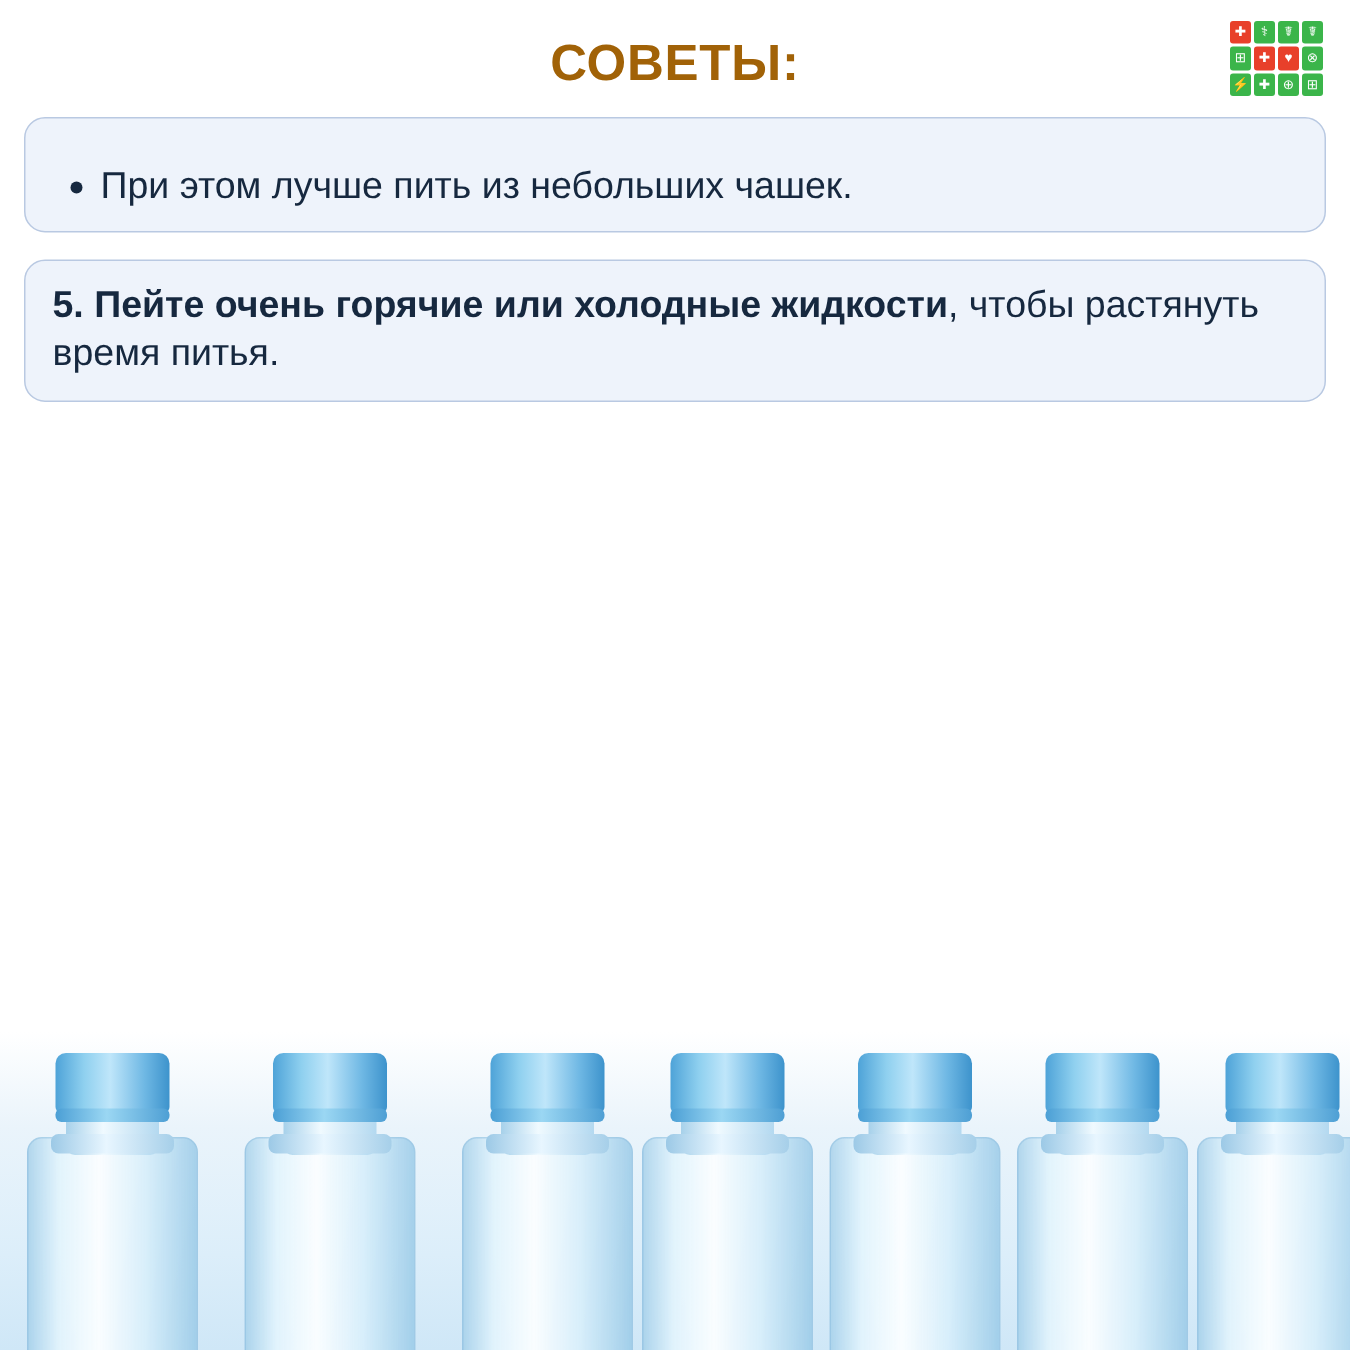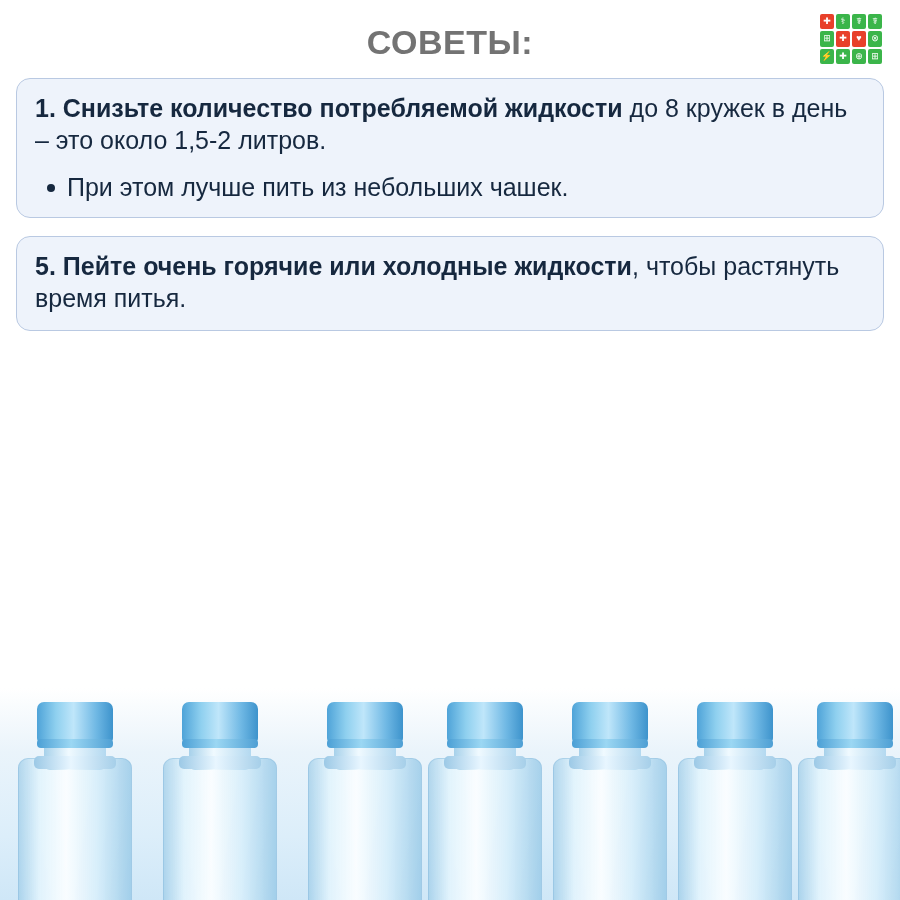--- a/index.html
+++ b/index.html
@@ -28,21 +28,21 @@
     position: relative;
     height: 78px;
     display: flex;
     align-items: center;
     justify-content: center;
   }
   .title {
     font-size: 34px;
     font-weight: bold;
     letter-spacing: 0.5px;
-    color: #737373;
+    color: #a16207;
     text-align: center;
     margin: 0;
     padding-top: 6px;
   }
 
   
   .logo {
     position: absolute;
     top: 14px;
     right: 18px;
@@ -201,23 +201,20 @@
         <div class="logo-cell" style="background: rgb(59, 181, 74);">⚡</div>
         <div class="logo-cell" style="background: rgb(59, 181, 74);">✚</div>
         <div class="logo-cell" style="background: rgb(59, 181, 74);">⊕</div>
         <div class="logo-cell" style="background: rgb(59, 181, 74);">⊞</div>
       </div>
   </div>
 
   <div class="cards">
 
     <div class="card" id="card-1">
-      <p>
-        <b>1. Снизьте количество потребляемой жидкости</b><span> до 8 кружек в день – это около 1,5-2 литров.</span>
-      </p>
       <ul class="bullets">
         <li>При этом лучше пить из небольших чашек.</li>
       </ul>
     </div>
 
 
     <div class="card" id="card-3">
       <p>
         <b>5. Пейте очень горячие или холодные жидкости</b><span>, чтобы растянуть время питья.</span>
       </p>

